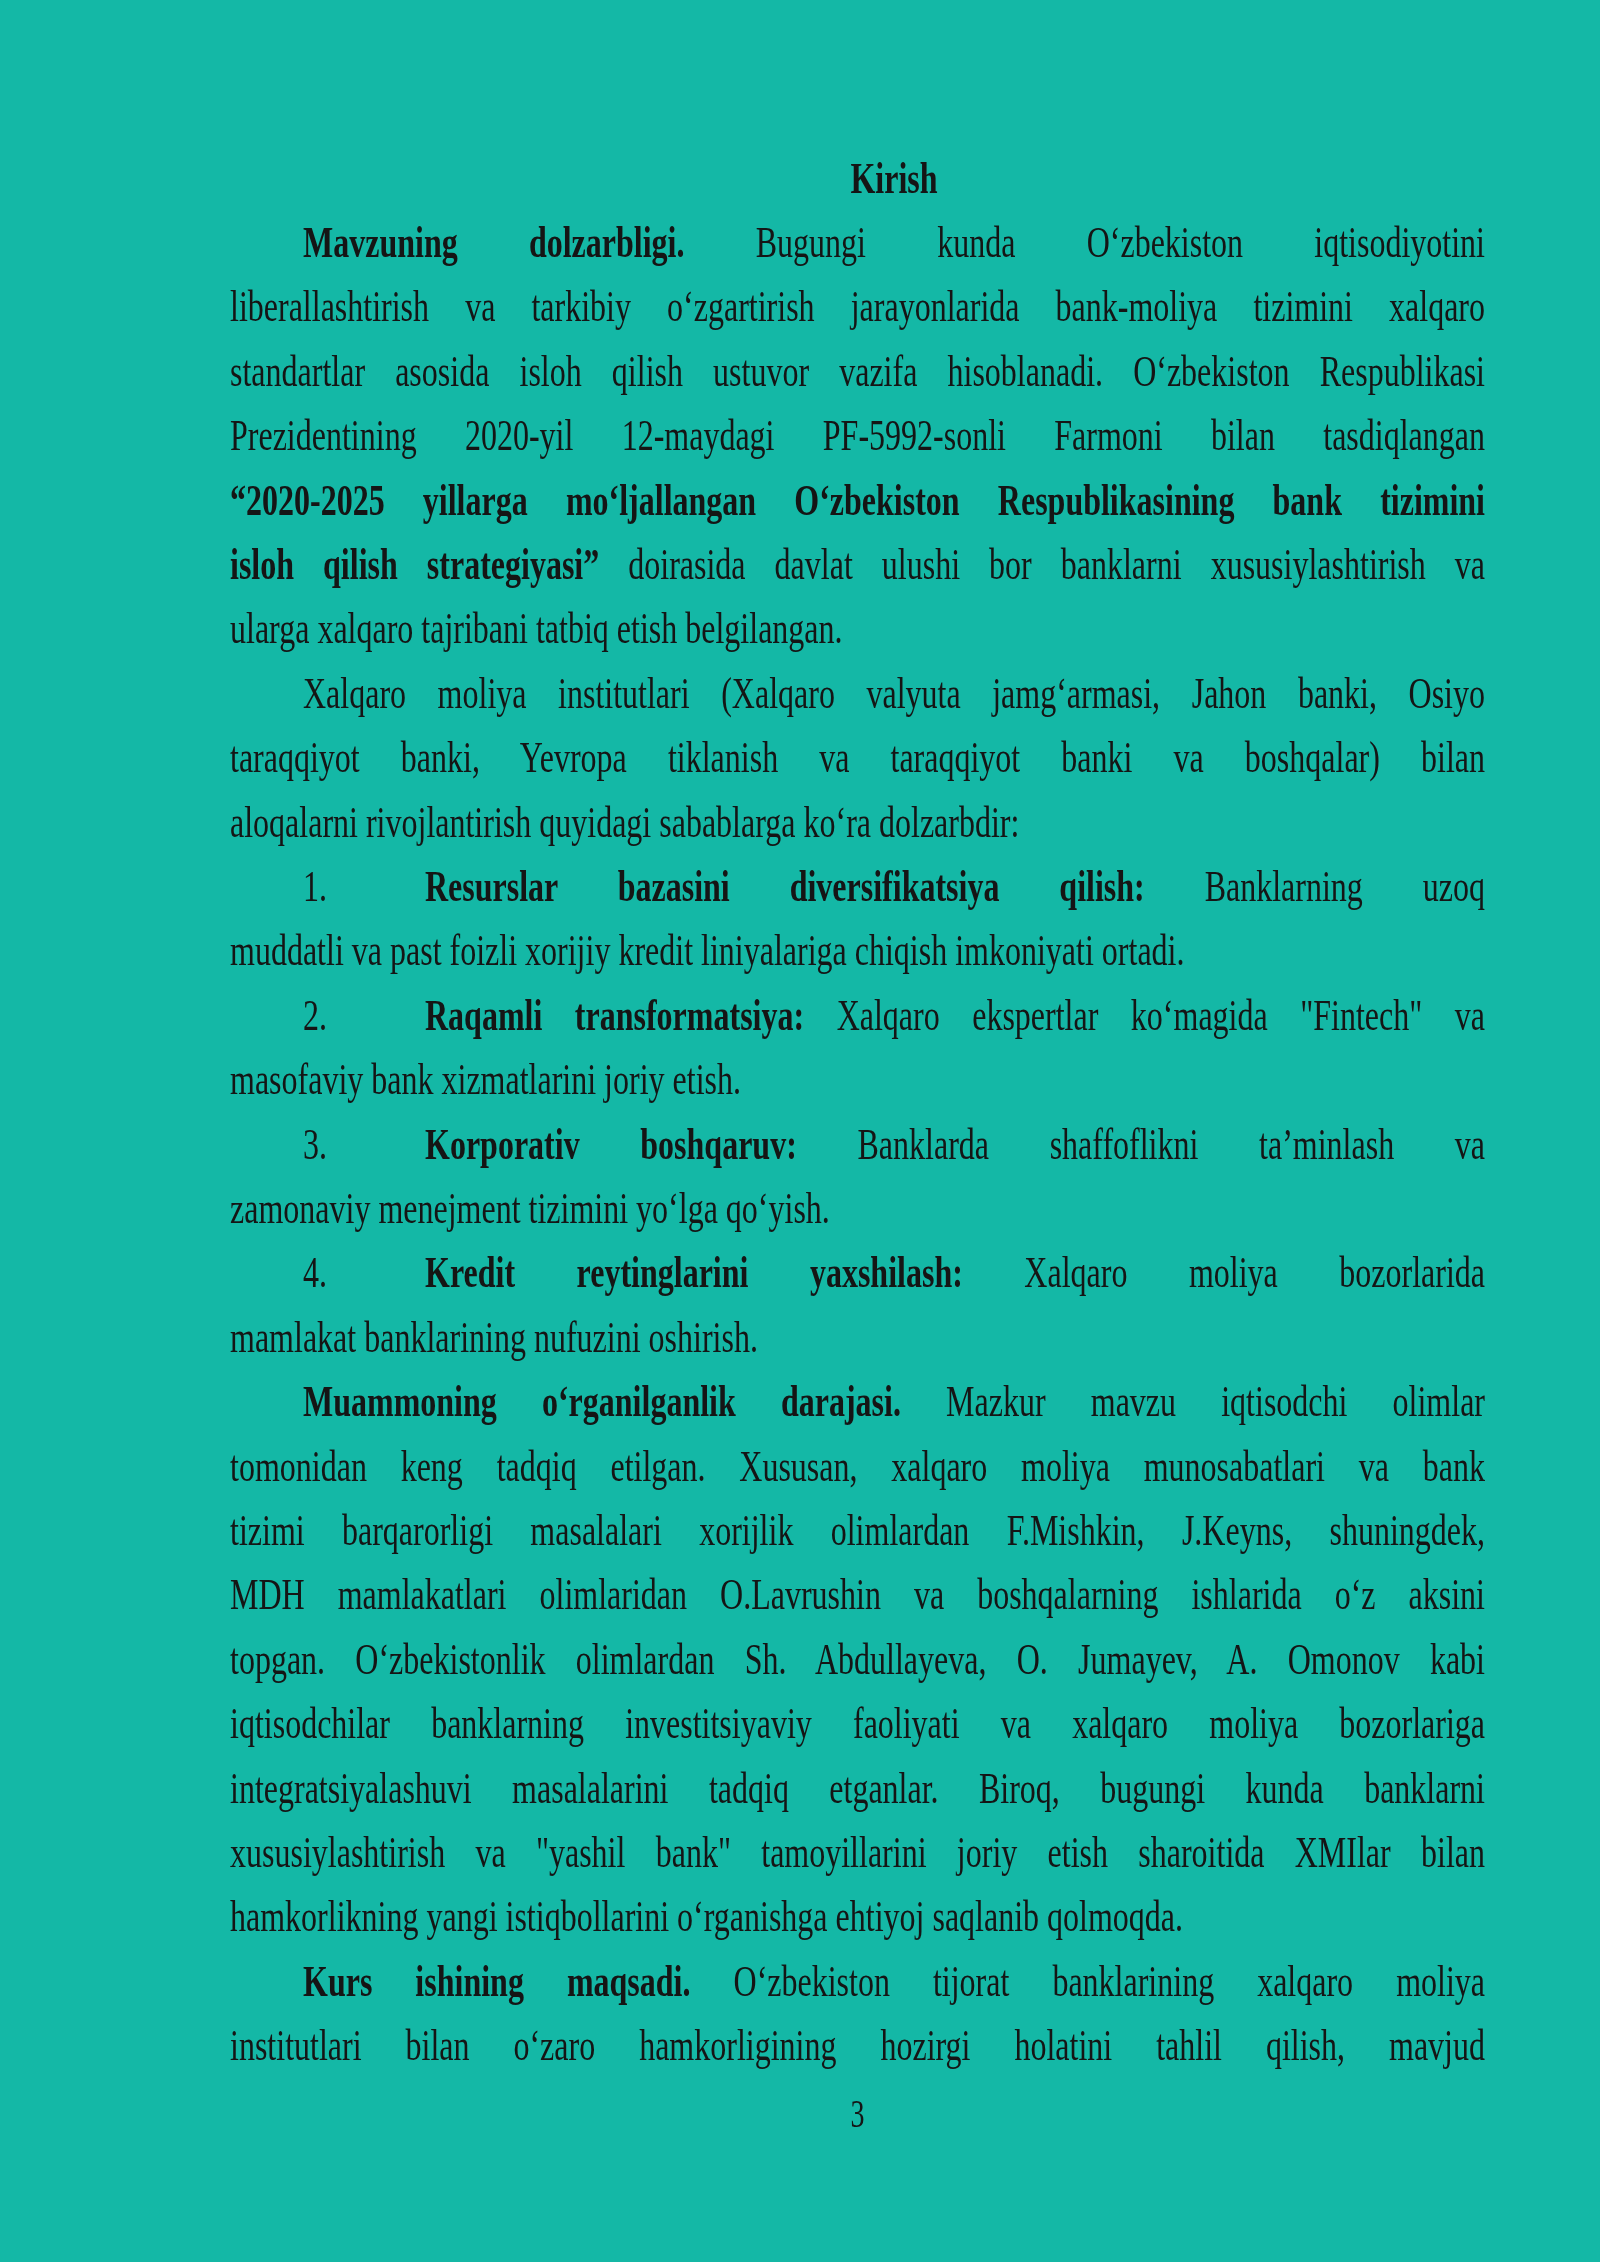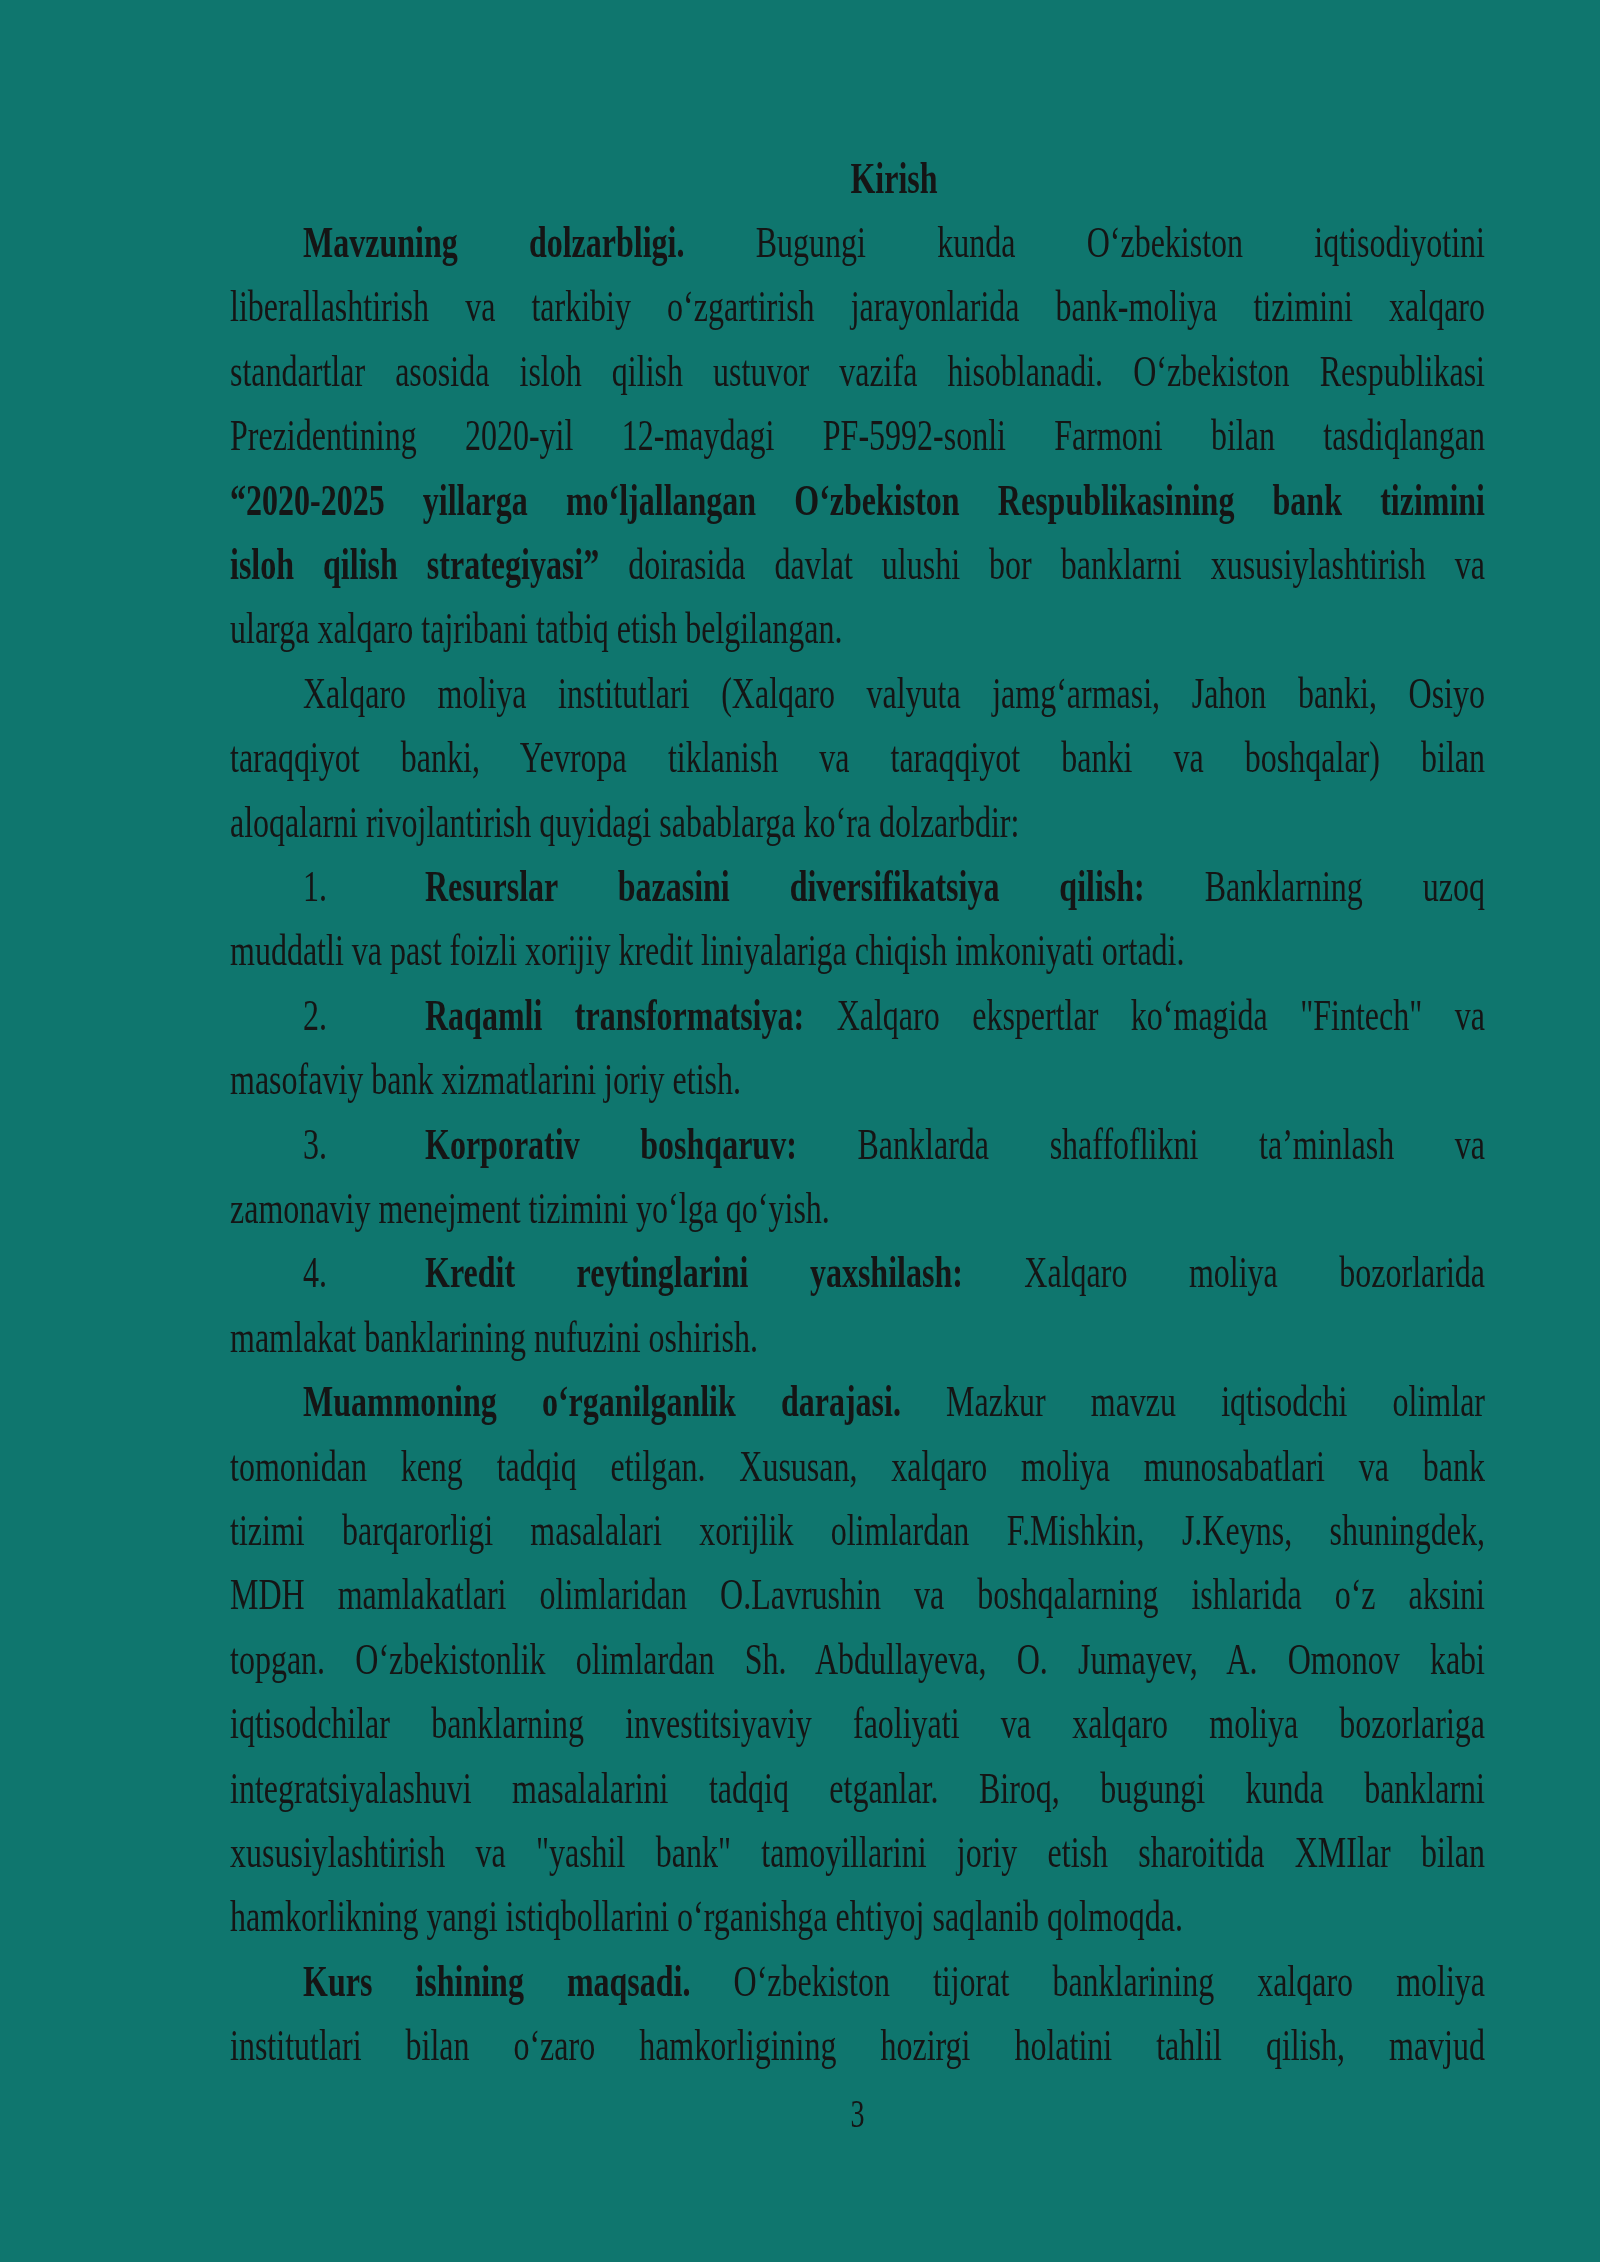--- a/index.html
+++ b/index.html
@@ -4,21 +4,21 @@
 <style>
   html, body {
     margin: 0;
     padding: 0;
     background: #ffffff;
   }
   .page {
     position: relative;
     width: 1600px;
     height: 2262px;
-    background: #0f766e;
+    background: #14b8a6;
     overflow: hidden;
     font-family: "Liberation Serif", "DejaVu Serif", serif;
     color: #151515;
   }
   
   .content {
     position: absolute;
     left: 230px;
     top: 145px;
     width: 1255px;

